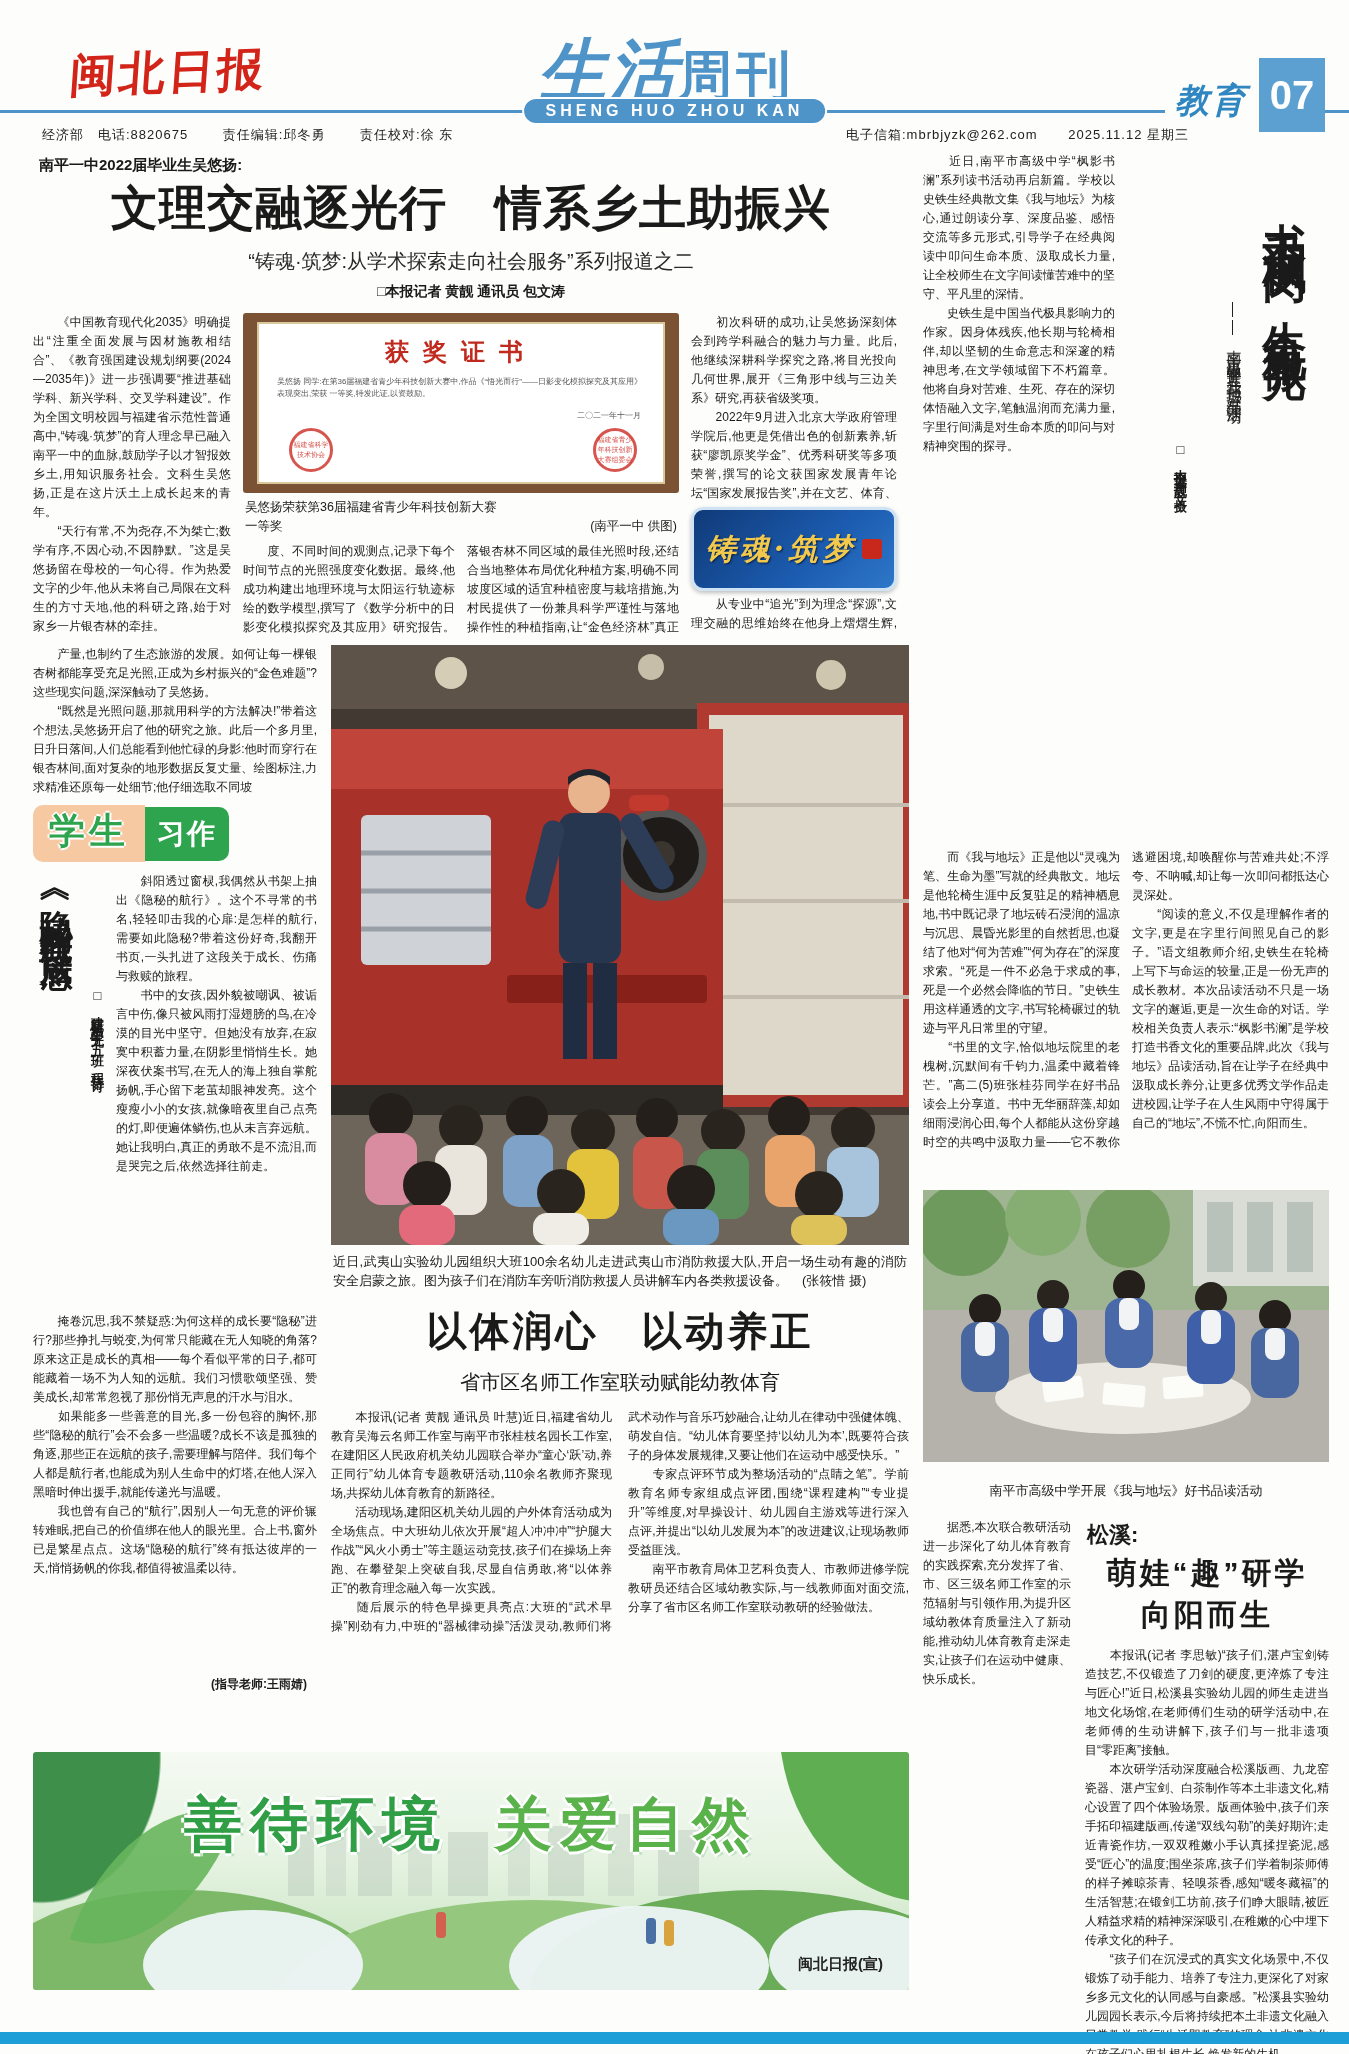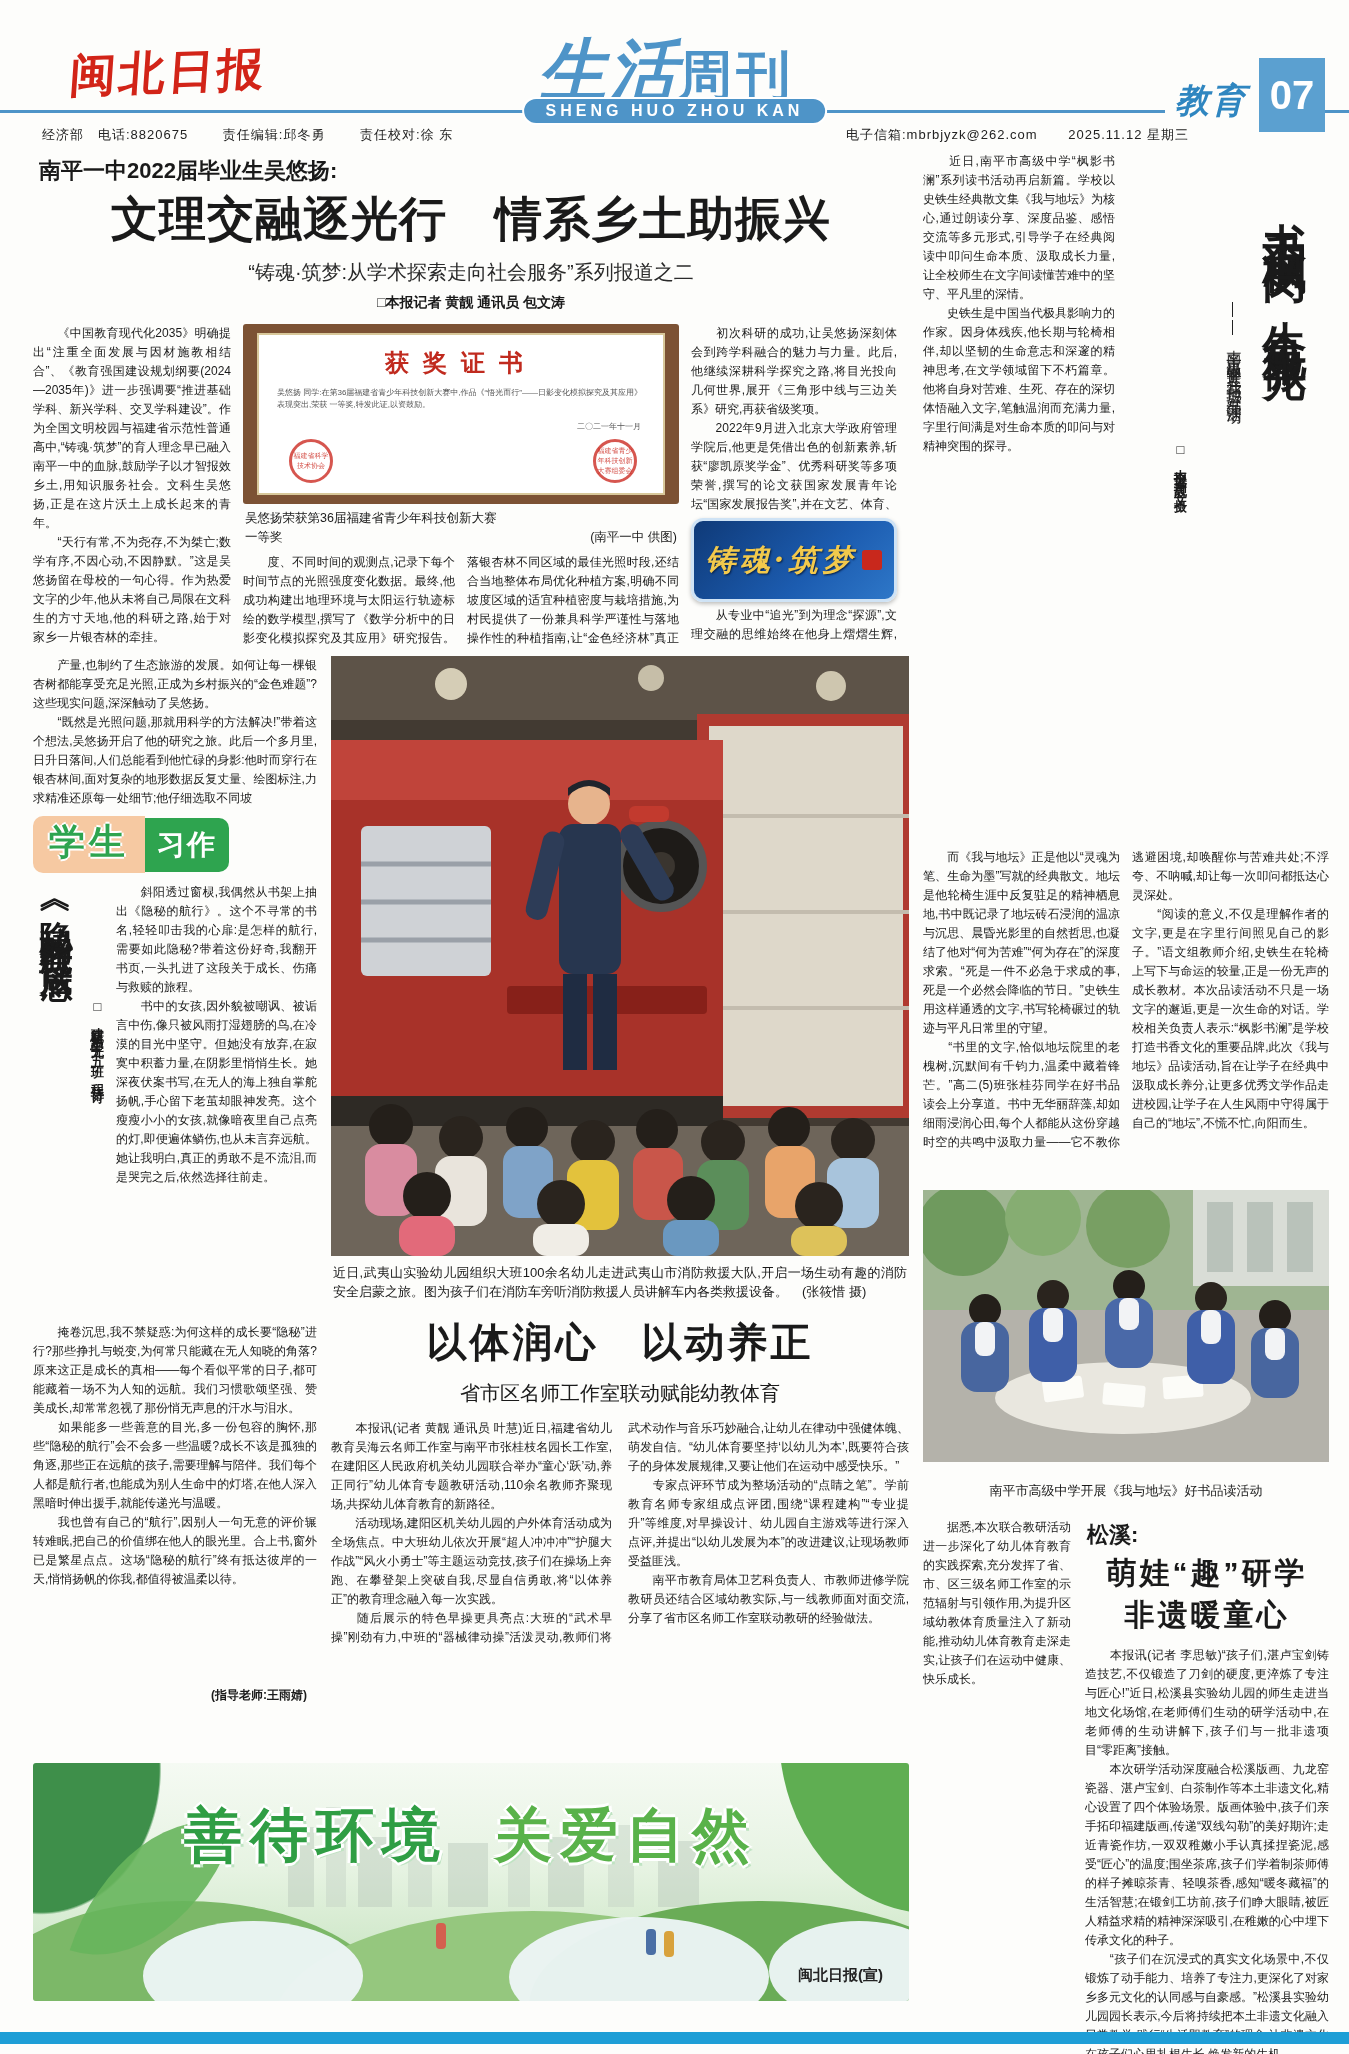--- a/index.html
+++ b/index.html
@@ -24,21 +24,21 @@
              display:flex; align-items:center; justify-content:center; }
   .info-row { position:absolute; top:126px; left:42px; right:160px; display:flex; justify-content:space-between;
               font-size:13px; color:#222; letter-spacing:1px; white-space:nowrap; }
   .info-right span { margin-left:26px; }
 
   
   .content { position:absolute; top:152px; left:33px; right:16px; display:grid;
              grid-template-columns:876px 406px; column-gap:14px; }
 
   
-  .kicker { font-size:22px; font-weight:bold; margin:4px 0 2px 6px; }
+  .kicker { font-size:15px; font-weight:bold; margin:4px 0 2px 6px; }
   .headline { font-size:47px; font-weight:900; text-align:center; letter-spacing:1px; margin:2px 0 8px; white-space:nowrap; }
   .subhead { text-align:center; font-size:20px; color:#2a2a2a; margin-bottom:8px; }
   .byline { text-align:center; font-size:14px; font-weight:bold; margin-bottom:12px; }
   .main-body { display:flex; gap:12px; height:322px; overflow:hidden; }
   .coltext { font-size:12px; line-height:19px; text-align:justify; white-space:pre-line; overflow:hidden; }
   .mcol1 { width:198px; }
   .mmid  { width:436px; display:flex; flex-direction:column; }
   .mcol4 { width:206px; display:flex; flex-direction:column; }
 
   .cert-fig { height:180px; background:#7c5234; border-radius:3px; padding:9px 14px; display:flex; }
@@ -403,21 +403,21 @@
           </svg>
         </figure>
         <div class="read-caption">南平市高级中学开展《我与地坛》好书品读活动</div>
       </article>
 
       <div class="bottom-right">
         <div class="coltext sports-col3">　　据悉,本次联合教研活动进一步深化了幼儿体育教育的实践探索,充分发挥了省、市、区三级名师工作室的示范辐射与引领作用,为提升区域幼教体育质量注入了新动能,推动幼儿体育教育走深走实,让孩子们在运动中健康、快乐成长。</div>
         <article class="songxi">
           <div class="songxi-kicker">松溪:</div>
           <h2 class="songxi-headline">萌娃“趣”研学
-非遗暖童心</h2>
+向阳而生</h2>
           <div class="coltext songxi-body">　　本报讯(记者 李思敏)“孩子们,湛卢宝剑铸造技艺,不仅锻造了刀剑的硬度,更淬炼了专注与匠心!”近日,松溪县实验幼儿园的师生走进当地文化场馆,在老师傅们生动的研学活动中,在老师傅的生动讲解下,孩子们与一批非遗项目“零距离”接触。
 　　本次研学活动深度融合松溪版画、九龙窑瓷器、湛卢宝剑、白茶制作等本土非遗文化,精心设置了四个体验场景。版画体验中,孩子们亲手拓印福建版画,传递“双线勾勒”的美好期许;走近青瓷作坊,一双双稚嫩小手认真揉捏瓷泥,感受“匠心”的温度;围坐茶席,孩子们学着制茶师傅的样子摊晾茶青、轻嗅茶香,感知“暖冬藏福”的生活智慧;在锻剑工坊前,孩子们睁大眼睛,被匠人精益求精的精神深深吸引,在稚嫩的心中埋下传承文化的种子。
 　　“孩子们在沉浸式的真实文化场景中,不仅锻炼了动手能力、培养了专注力,更深化了对家乡多元文化的认同感与自豪感。”松溪县实验幼儿园园长表示,今后将持续把本土非遗文化融入日常教学,践行“生活即教育”的理念,让非遗文化在孩子们心里扎根生长,焕发新的生机。</div>
         </article>
       </div>
 
     </aside>
   </div>
 
   <div class="footer-bar"></div>

